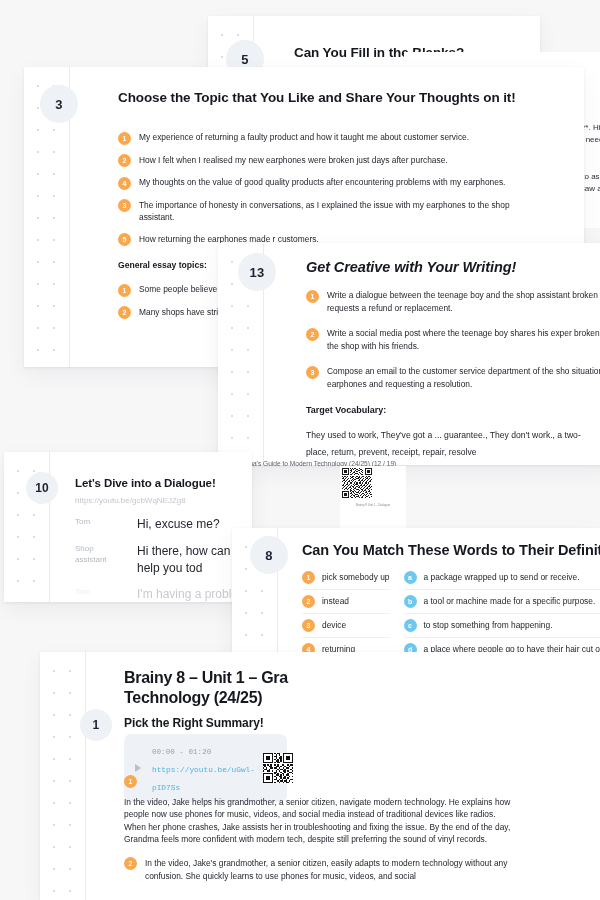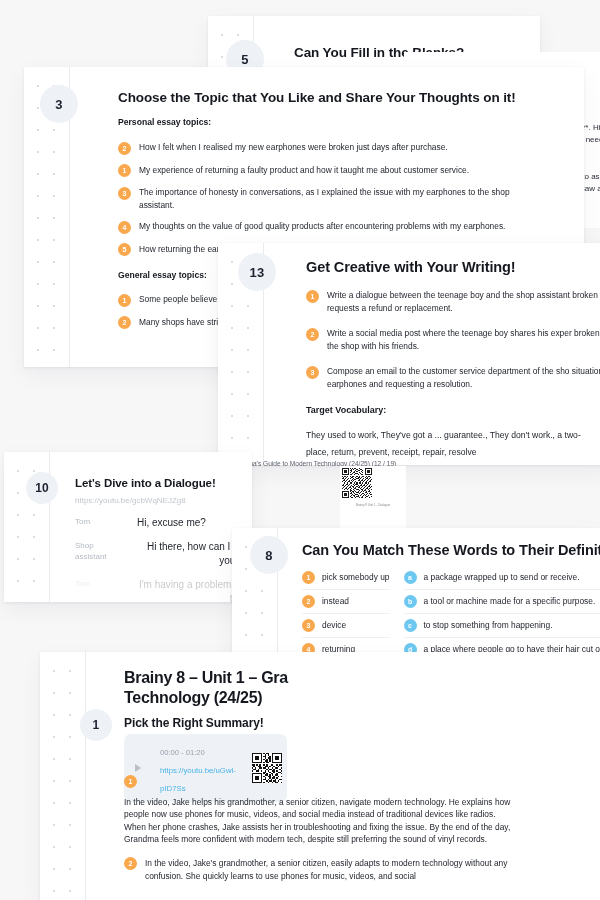--- a/index.html
+++ b/index.html
@@ -68,26 +68,26 @@
   .match-row{
     display:flex;gap:7px;align-items:center;
     padding:5px 0;border-bottom:1px solid #eef0f3;
   }
   .match-row .dot{margin-top:0;}
   .match-txt{font-size:8.4px;color:#23272f;line-height:1.3;white-space:nowrap;}
 
   
   .dlg-row{display:flex;gap:10px;margin-bottom:10px;}
   .dlg-who{flex:0 0 52px;font-size:8px;color:#b4bac4;line-height:1.4;}
-  .dlg-txt{font-size:10px;color:#23272f;line-height:1.4;text-align:right;}
+  .dlg-txt{font-size:12px;color:#23272f;line-height:1.4;}
 
   
   .vidchip{
     background:#eef2f6;border-radius:7px;padding:7px 9px;
-    display:flex;align-items:center;gap:16px;width:163px;box-sizing:border-box;
+    display:flex;align-items:center;gap:8px;width:163px;box-sizing:border-box;font-family:Liberation Mono, monospace;
   }
   .play{
     width:11px;height:11px;flex:0 0 auto;position:relative;
   }
   .play:before{
     content:"";position:absolute;left:2px;top:1px;
     border-left:6px solid #b9c0ca;border-top:4.5px solid transparent;border-bottom:4.5px solid transparent;
   }
   .vid-time{font-size:7.6px;color:#9aa1ad;line-height:1.5;}
   .vid-url{font-size:7.8px;color:#4bb3e8;line-height:1.5;}
@@ -128,38 +128,37 @@
 
   <div class="card" style="left:24px;top:67px;width:560px;height:300px;">
     <div class="gutter"></div>
     <div class="card-body">
       <div class="bubble" style="left:-30px;top:18px;">
         <span>3</span>
       </div>
       <h2 class="ex-title" style="position:absolute;left:48px;top:23px;text-align:center;">Choose the Topic that You Like and Share Your Thoughts on it!</h2>
 
       <div style="position:absolute;left:48px;top:50px;width:395px;">
-        <div class="sub-label">Personal essay topics:</div>
 
         <div style="margin-top:14px;">
+          <div class="li">
+            <span class="dot">1</span>
+            <span class="li-txt">My experience of returning a faulty product and how it taught me about customer service.</span>
+          </div>
           <div class="li">
             <span class="dot">2</span>
             <span class="li-txt">How I felt when I realised my new earphones were broken just days after purchase.</span>
           </div>
           <div class="li">
-            <span class="dot">1</span>
-            <span class="li-txt">My experience of returning a faulty product and how it taught me about customer service.</span>
+            <span class="dot">4</span>
+            <span class="li-txt">My thoughts on the value of good quality products after encountering problems with my earphones.</span>
           </div>
           <div class="li">
             <span class="dot">3</span>
             <span class="li-txt">The importance of honesty in conversations, as I explained the issue with my earphones to the shop assistant.</span>
-          </div>
-          <div class="li">
-            <span class="dot">4</span>
-            <span class="li-txt">My thoughts on the value of good quality products after encountering problems with my earphones.</span>
           </div>
           <div class="li">
             <span class="dot">5</span>
             <span class="li-txt">How returning the earphones made r customers.</span>
           </div>
         </div>
 
         <div class="sub-label" style="margin-top:14px;">General essay topics:</div>
 
         <div style="margin-top:13px;">
@@ -175,21 +174,21 @@
       </div>
     </div>
   </div>
 
   <div class="card" style="left:218px;top:243px;width:392px;height:222px;">
     <div class="gutter"></div>
     <div class="card-body">
       <div class="bubble" style="left:-26px;top:10px;">
         <span>13</span>
       </div>
-      <h2 class="ex-title lg" style="position:absolute;left:42px;top:16px;">Get Creative with Your Writing!</h2>
+      <h2 class="ex-title lg" style="position:absolute;left:42px;top:16px;font-style:italic;">Get Creative with Your Writing!</h2>
 
       <div style="position:absolute;left:42px;top:46px;width:358px;">
         <div class="li" style="margin-bottom:13px;">
           <span class="dot">1</span>
           <span class="li-txt">Write a dialogue between the teenage boy and the shop assistant broken earphones and requests a refund or replacement.</span>
         </div>
         <div class="li" style="margin-bottom:13px;">
           <span class="dot">2</span>
           <span class="li-txt">Write a social media post where the teenage boy shares his exper broken earphones to the shop with his friends.</span>
         </div>

